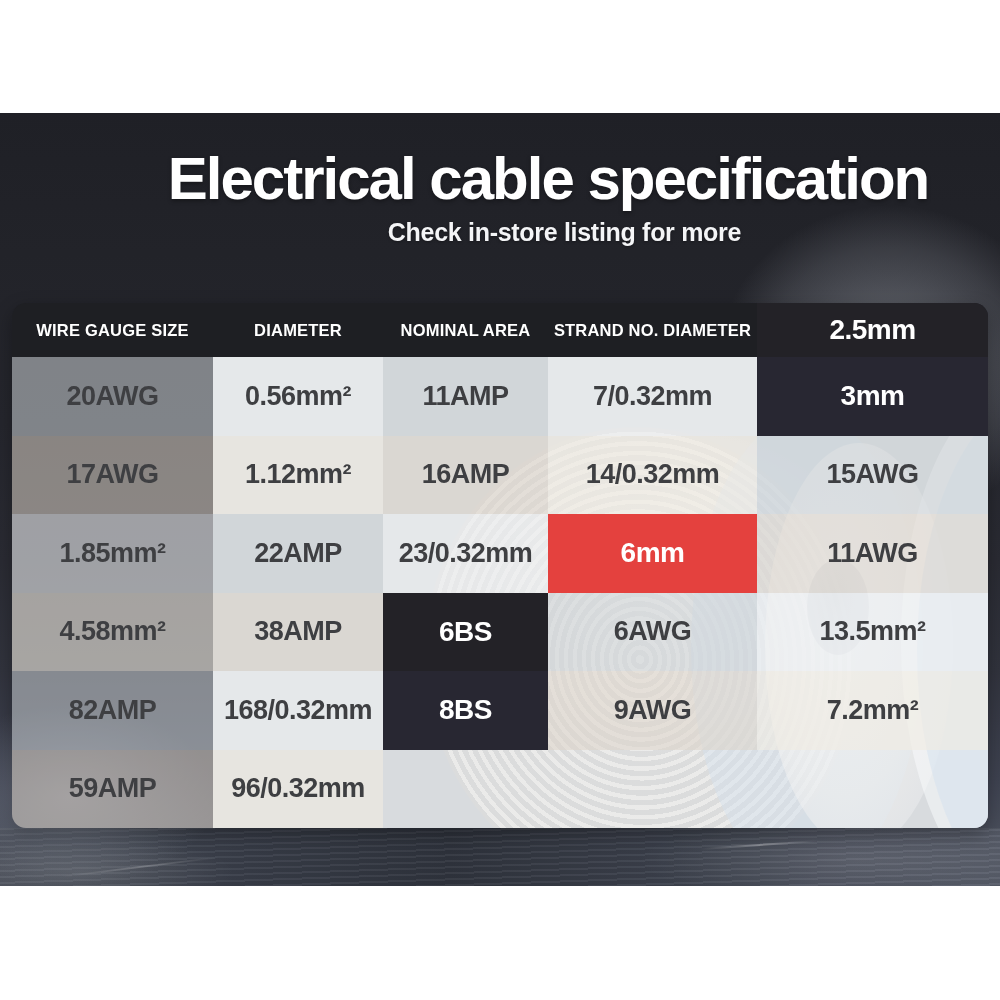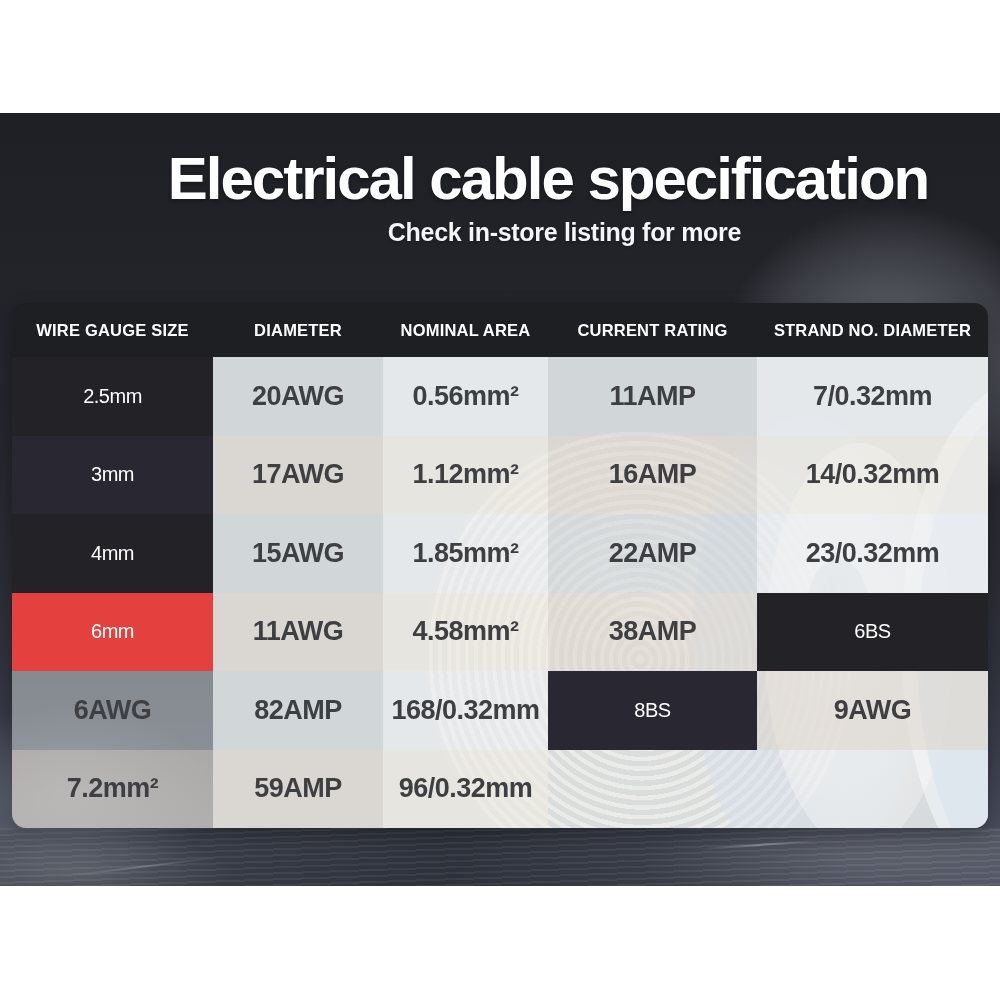--- a/index.html
+++ b/index.html
@@ -77,21 +77,21 @@
     background:radial-gradient(ellipse at 45% 40%,#c6ccd3 0%,#d3d8de 70%,#dfe3e8 100%);}
   .spool.spool2-rim{left:688px;top:20px;width:260px;height:530px;border-radius:50%;
     background:rgba(250,251,253,0.95);}
   .spool.spool2-face{left:704px;top:34px;width:260px;height:520px;border-radius:50%;
     background:rgba(211,224,238,0.90);}
 
   .header-strip{position:absolute;left:0;top:0;width:976px;height:54px;background:#1e1f23;z-index:1;}
 
   .cell{position:relative;z-index:2;display:flex;align-items:center;justify-content:center;}
   .th{color:#ffffff;font-size:16.5px;font-weight:700;letter-spacing:0.2px;white-space:nowrap;}
-  .rowhead{color:#ffffff;font-size:20px;font-weight:400;letter-spacing:-0.5px;}
+  .rowhead{color:#ffffff;font-size:28px;font-weight:700;letter-spacing:-0.5px;}
   .rowhead.shade-a{background:#232227;}
   .rowhead.shade-b{background:#282732;text-align:right;}
   .rowhead.hl{background:#e4413e;}
   .td{color:#3e3f42;font-size:27px;font-weight:700;letter-spacing:-0.5px;}
   .td.cool.dk{background:rgba(204,209,214,0.55);}
   .td.cool.lt{background:rgba(238,240,242,0.60);}
   .td.warm.dk{background:rgba(221,212,200,0.55);}
   .td.warm.lt{background:rgba(241,235,226,0.62);}
 </style>
 </head>
@@ -118,43 +118,42 @@
         <div class="spool flange"></div>
         <div class="spool hole"></div>
         <div class="spool spool2-rim"></div>
         <div class="spool spool2-face"></div>
       </div>
       <div class="header-strip"></div>
 
     <div class="cell th">WIRE GAUGE SIZE</div>
         <div class="cell th">DIAMETER</div>
         <div class="cell th">NOMINAL AREA</div>
-        <div class="cell th">CURRENT RATING</div>
         <div class="cell th">STRAND NO. DIAMETER</div>
         <div class="cell rowhead shade-a">2.5mm</div>
         <div class="cell td cool dk">20AWG</div>
         <div class="cell td cool lt">0.56mm²</div>
         <div class="cell td cool dk">11AMP</div>
         <div class="cell td cool lt">7/0.32mm</div>
         <div class="cell rowhead shade-b">3mm</div>
         <div class="cell td warm dk">17AWG</div>
         <div class="cell td warm lt">1.12mm²</div>
         <div class="cell td warm dk">16AMP</div>
         <div class="cell td warm lt">14/0.32mm</div>
-        <div class="cell rowhead shade-a">4mm</div>
         <div class="cell td cool dk">15AWG</div>
         <div class="cell td cool lt">1.85mm²</div>
         <div class="cell td cool dk">22AMP</div>
         <div class="cell td cool lt">23/0.32mm</div>
         <div class="cell rowhead shade-b hl">6mm</div>
         <div class="cell td warm dk">11AWG</div>
         <div class="cell td warm lt">4.58mm²</div>
         <div class="cell td warm dk">38AMP</div>
         <div class="cell rowhead shade-a">6BS</div>
         <div class="cell td cool dk">6AWG</div>
+        <div class="cell td cool lt">13.5mm²</div>
         <div class="cell td cool dk">82AMP</div>
         <div class="cell td cool lt">168/0.32mm</div>
         <div class="cell rowhead shade-b">8BS</div>
         <div class="cell td warm dk">9AWG</div>
         <div class="cell td warm lt">7.2mm²</div>
         <div class="cell td warm dk">59AMP</div>
         <div class="cell td warm lt">96/0.32mm</div>
       </div>
 
   </div>

